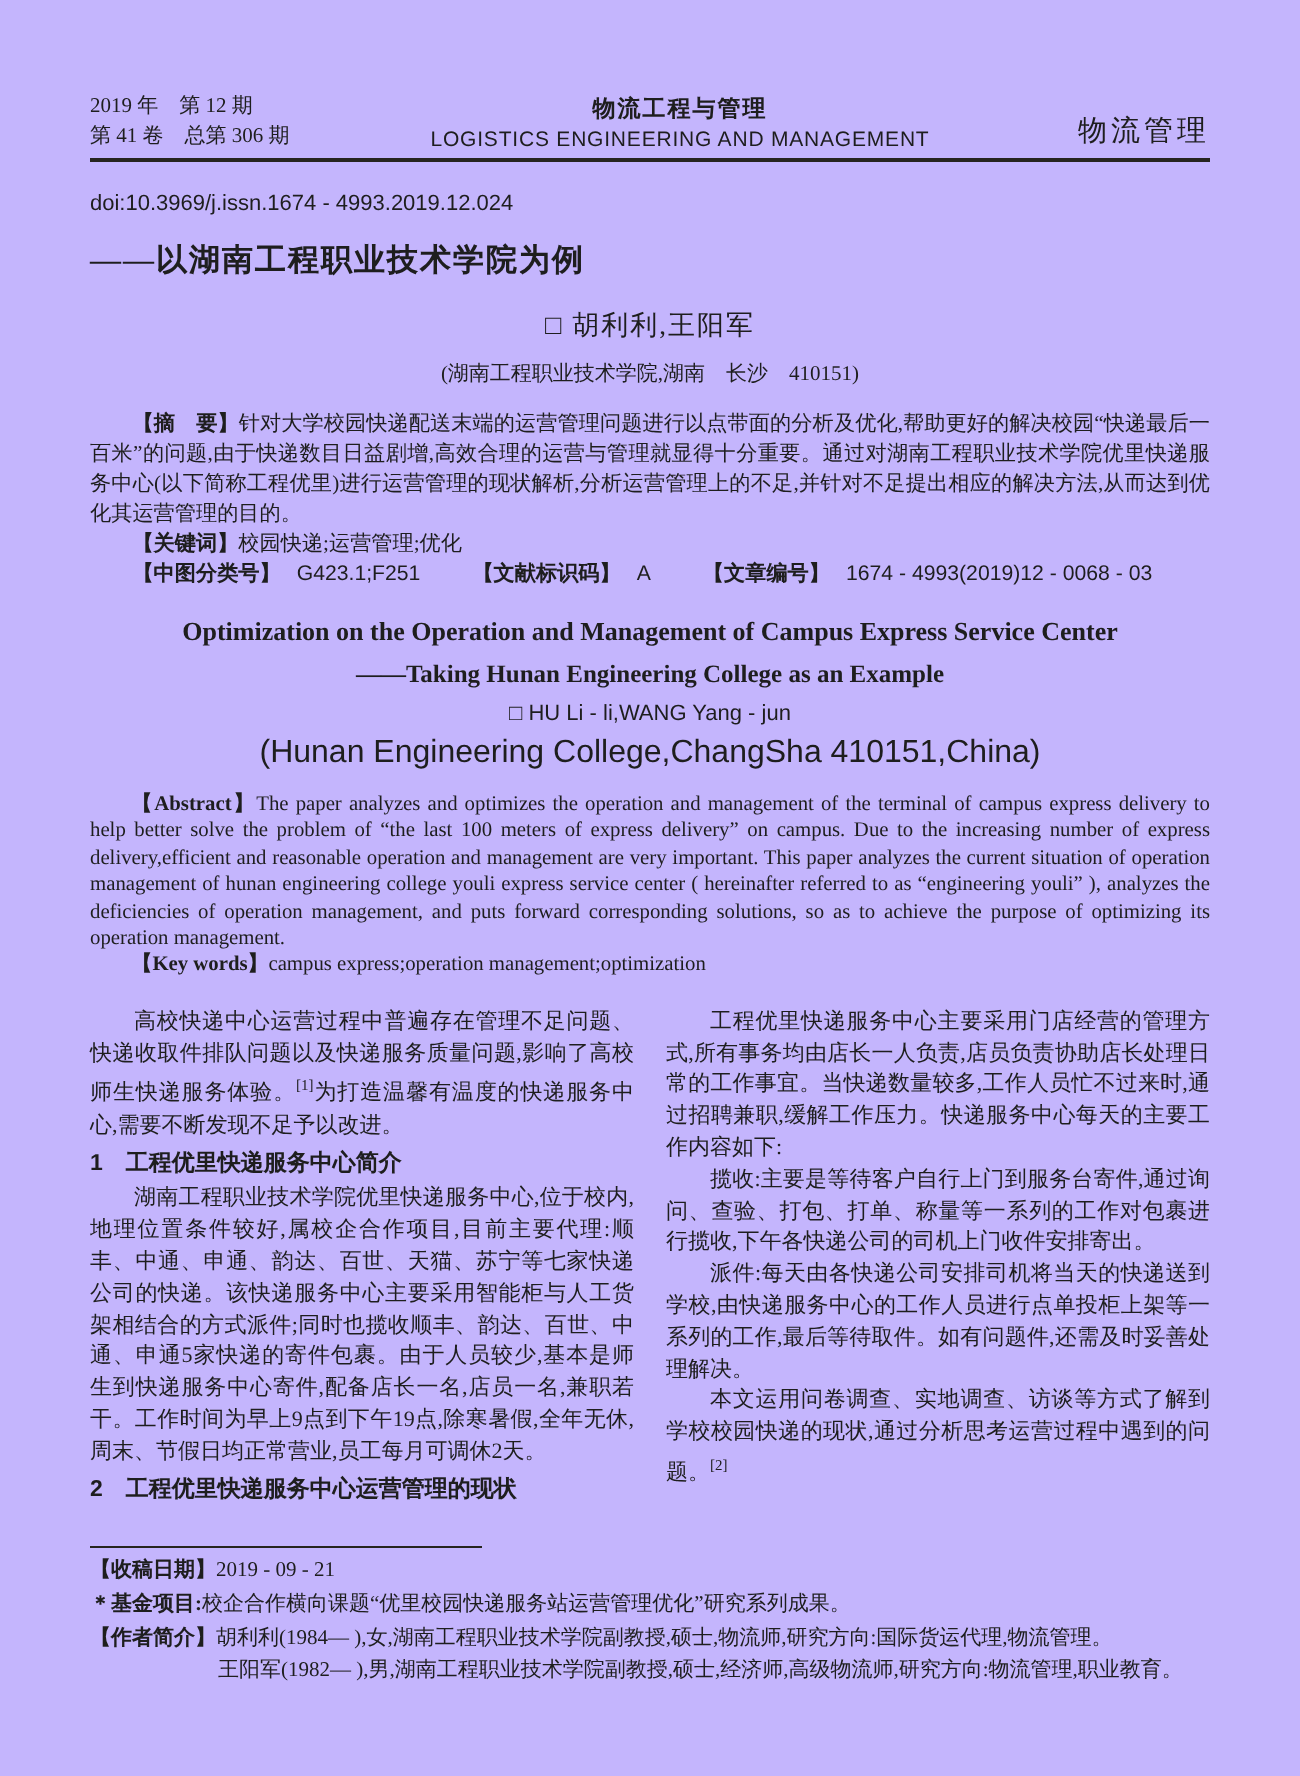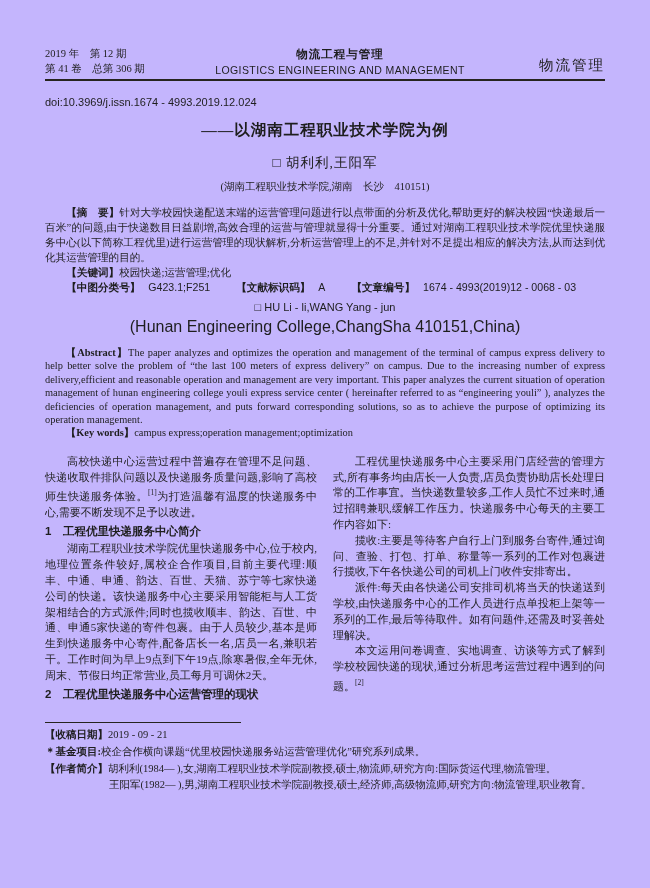--- a/index.html
+++ b/index.html
@@ -24,21 +24,21 @@
   .hdr-center .jzh { font-size: 11.5px; font-weight: bold; letter-spacing: 1px; }
   .hdr-center .jen { font-size: 10.5px; letter-spacing: .4px; margin-top: 2px; font-family: "Liberation Sans", sans-serif; }
   .hdr-right { width: 120px; text-align: right; font-size: 14.5px; letter-spacing: 2px; padding-bottom: 1px; }
   .hdr-rule { border-top: 2.2px solid #26241f; margin-top: 3px; }
 
   .doi { margin-top: 15px; font-size: 11px; font-family: "Liberation Sans", sans-serif; }
 
   
   .title { text-align: center; font-size: 25px; font-weight: bold; letter-spacing: 2px; margin-top: 18px; }
   .title sup { font-size: 13px; font-weight: bold; }
-  .subtitle { text-align: center; font-size: 15.5px; font-weight: 600; letter-spacing: 1px; margin-top: 12px; }
+  .subtitle { font-size: 15.5px; font-weight: 600; letter-spacing: 1px; margin-top: 12px; }
   .authors { text-align: center; font-size: 13.5px; margin-top: 13px; letter-spacing: 1px; }
   .affil { text-align: center; font-size: 10.5px; margin-top: 8px; }
 
   
   .abs-zh { margin-top: 11px; font-size: 10.6px; line-height: 15px; text-align: justify; }
   .abs-zh p { text-indent: 2em; }
   .abs-zh b { font-weight: bold; }
   .clc-line { display: block; text-indent: 2em; }
   .clc-line .v { margin-left: 8px; margin-right: 26px; font-family: "Liberation Sans", sans-serif; }
   .clc-line .v:last-child { margin-right: 0; }
@@ -89,20 +89,22 @@
   <div class="affil">(湖南工程职业技术学院,湖南　长沙　410151)</div>
 
   <div class="abs-zh">
     <p><b>【摘　要】</b><span>针对大学校园快递配送末端的运营管理问题进行以点带面的分析及优化,帮助更好的解决校园“快递最后一百米”的问题,由于快递数目日益剧增,高效合理的运营与管理就显得十分重要。通过对湖南工程职业技术学院优里快递服务中心(以下简称工程优里)进行运营管理的现状解析,分析运营管理上的不足,并针对不足提出相应的解决方法,从而达到优化其运营管理的目的。</span></p>
     <p><b>【关键词】</b><span>校园快递;运营管理;优化</span></p>
     <p class="clc-line">
       <b>【中图分类号】</b><span class="v">G423.1;F251</span><b>【文献标识码】</b><span class="v">A</span><b>【文章编号】</b><span class="v">1674 - 4993(2019)12 - 0068 - 03</span>
     </p>
   </div>
 
+  <div class="en-title">Optimization on the Operation and Management of Campus Express Service Center</div>
+  <div class="en-sub">——Taking Hunan Engineering College as an Example</div>
   <div class="en-authors">□ HU Li - li,WANG Yang - jun</div>
   <div class="en-affil">(Hunan Engineering College,ChangSha 410151,China)</div>
 
   <div class="abs-en">
     <p><b>【Abstract】</b><span>The paper analyzes and optimizes the operation and management of the terminal of campus express delivery to help better solve the problem of “the last 100 meters of express delivery” on campus. Due to the increasing number of express delivery,efficient and reasonable operation and management are very important. This paper analyzes the current situation of operation management of hunan engineering college youli express service center ( hereinafter referred to as “engineering youli” ), analyzes the deficiencies of operation management, and puts forward corresponding solutions, so as to achieve the purpose of optimizing its operation management.</span></p>
     <p><b>【Key words】</b><span>campus express;operation management;optimization</span></p>
   </div>
 
   <div class="columns">
     <div class="col">

